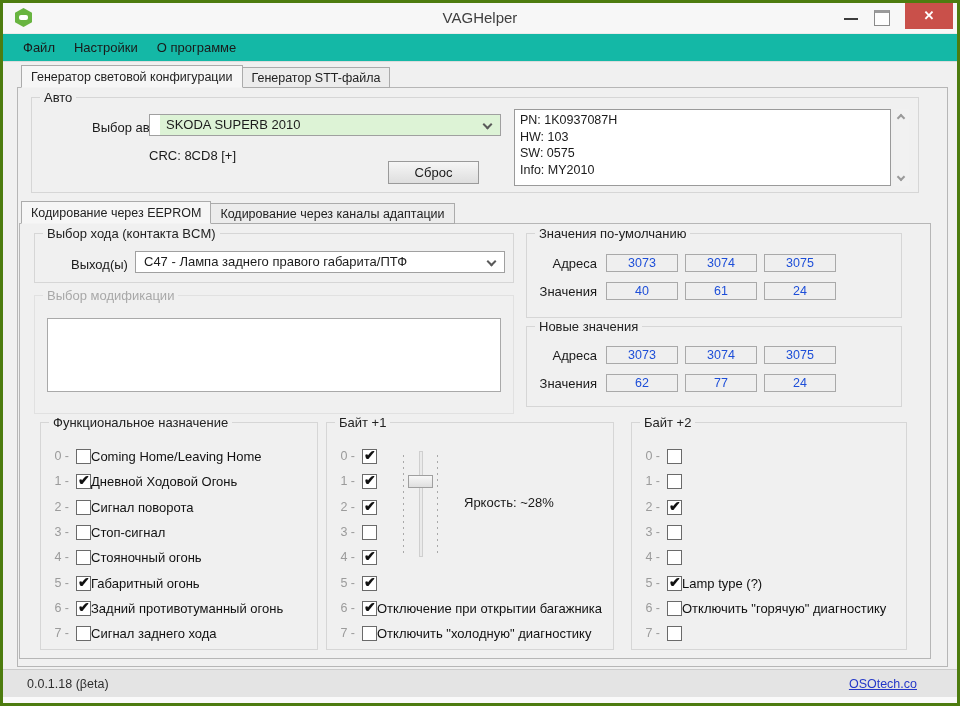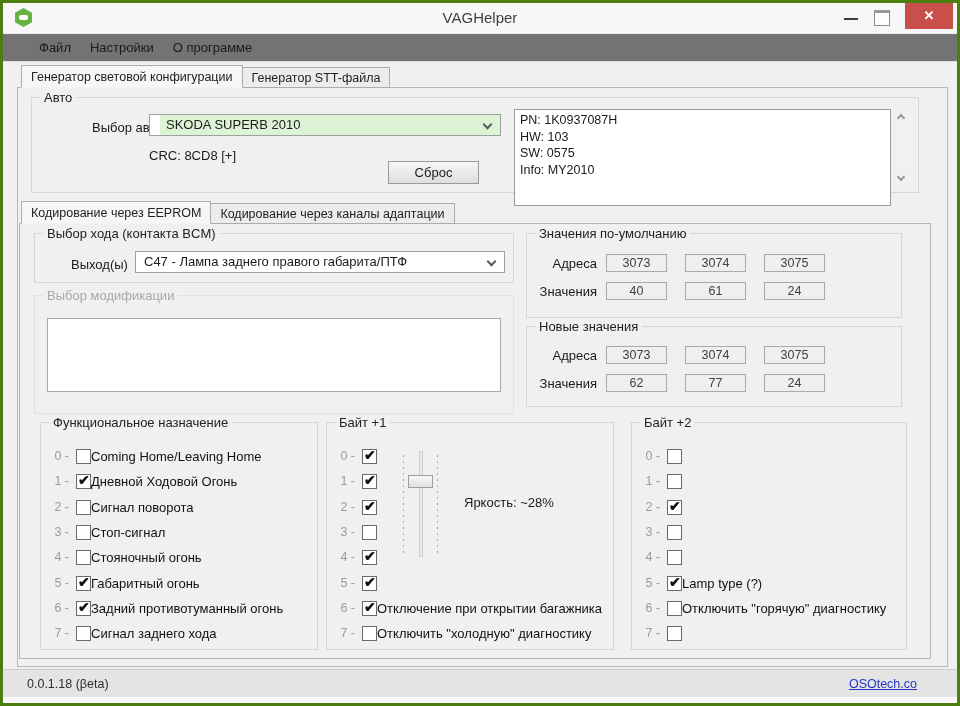--- a/index.html
+++ b/index.html
@@ -16,23 +16,23 @@
   .app-icon::after{content:"";position:absolute;left:4px;top:7px;width:9px;height:5px;background:#fff;border-radius:2px;}
   .win-title{position:absolute;left:0;top:6px;width:100%;text-align:center;font-size:15px;color:#3f3f3f;}
   .btn-min{position:absolute;left:836px;top:4px;width:24px;height:20px;}
   .btn-min::after{content:"";position:absolute;left:5px;top:11px;width:14px;height:2px;background:#3c3c3c;}
   .btn-max{position:absolute;left:866px;top:4px;width:24px;height:20px;}
   .btn-max::after{content:"";position:absolute;left:5px;top:3px;width:14px;height:12px;
     border:1px solid #8a8a8a;border-top:3px solid #9a9a9a;background:#fdfdfd;}
   .btn-close{position:absolute;left:902px;top:0;width:48px;height:26px;background:#c9504a;
     color:#fff;font-weight:bold;font-size:13px;text-align:center;line-height:26px;}
   
-  .menubar{position:absolute;left:0;top:30px;width:100%;height:29px;background:#737373;
+  .menubar{position:absolute;left:0;top:30px;width:100%;height:29px;background:#14b8a6;
     border-top:1px solid #ebebeb;border-bottom:1px solid #dcdcdc;display:flex;align-items:center;
-    padding-left:36px;gap:19px;font-size:13px;color:#1a1a1a;}
+    padding-left:20px;gap:19px;font-size:13px;color:#1a1a1a;}
   .menu-item{cursor:default;}
   
   .tabs{position:absolute;display:flex;align-items:flex-end;z-index:3;}
   .tab{border:1px solid #ababab;background:#ececec;color:#222;font-size:12.5px;
     padding:3px 9px;height:21px;margin-right:-1px;white-space:nowrap;}
   .tab.active{background:#f6f6f6;height:23px;padding-top:4px;border-bottom:1px solid #f3f3f3;position:relative;z-index:4;}
   .page{position:absolute;border:1px solid #b6b6b6;background:#f0f0f0;}
   
   .group{position:absolute;border:1px solid #d6d6d6;}
   .gtitle{position:absolute;top:-8px;left:8px;background:#f0f0f0;padding:0 4px;font-size:13px;color:#222;white-space:nowrap;}
@@ -46,22 +46,22 @@
   .chev{position:absolute;right:9px;top:6px;width:7px;height:7px;
     border-left:2px solid #5a5a5a;border-bottom:2px solid #5a5a5a;transform:rotate(-45deg);}
   .btn{position:absolute;background:linear-gradient(#f6f6f6,#dedede);border:1px solid #9a9a9a;
     text-align:center;font-size:13px;color:#1a1a1a;}
   .infobox{position:absolute;background:#fff;border:1px solid #9a9a9a;padding:2px 5px;
     font-size:12.5px;line-height:16.5px;white-space:pre-line;color:#1a1a1a;}
   .vscroll{position:absolute;background:#f1f1f1;}
   .schev{position:absolute;left:4px;width:6px;height:6px;border-left:2px solid #9a9a9a;border-bottom:2px solid #9a9a9a;}
   .schev.up{top:6px;transform:rotate(135deg);}
   .schev.down{bottom:6px;transform:rotate(-45deg);}
-  .valbox{position:absolute;width:61px;height:18px;background:#efefef;border:1px solid #a9a9a9;
-    text-align:center;font-size:12.5px;line-height:16px;color:#404040;}
+  .valbox{position:absolute;width:72px;height:18px;background:#efefef;border:1px solid #a9a9a9;
+    text-align:center;font-size:12.5px;line-height:16px;color:#1d4ed8;}
   .vallabel{position:absolute;width:70px;text-align:right;font-size:13px;color:#1a1a1a;}
   .listbox{position:absolute;background:#fff;border:1px solid #a9a9a9;}
   
   .chk-row{position:absolute;left:8px;height:18px;display:flex;align-items:center;white-space:nowrap;}
   .bit{width:20px;text-align:right;color:#9b9b9b;font-size:12.5px;margin-right:7px;flex:none;}
   .cb{width:15px;height:15px;background:#fff;border:1px solid #6a6a6a;position:relative;flex:none;}
   .cb.checked::after{content:"✔";position:absolute;left:1px;top:-3px;font-size:14px;font-weight:bold;color:#111;}
   .lbl{margin-left:0;font-size:13px;color:#111;}
   
   .tickcol{position:absolute;width:1px;background:repeating-linear-gradient(#a9a9a9 0 2px,transparent 2px 6px);}
@@ -101,21 +101,21 @@
 
   <div class="group" style="left:28px;top:94px;width:888px;height:96px;">
     <span class="gtitle">Авто</span>
     <span class="flabel" style="left:60px;top:22px;">Выбор авто</span>
     <div class="combo green" style="left:117px;top:16px;width:352px;">
       <span>SKODA SUPERB 2010</span>
       <span class="chev"></span>
     </div>
     <span class="flabel" style="left:117px;top:50px;">CRC: 8CD8 [+]</span>
     <div class="btn" style="left:356px;top:63px;width:91px;height:23px;line-height:21px;">Сброс</div>
-    <div class="infobox" style="left:482px;top:11px;width:377px;height:97px;">PN: 1K0937087H
+    <div class="infobox" style="left:482px;top:11px;width:377px;height:77px;">PN: 1K0937087H
 HW: 103
 SW: 0575
 Info: MY2010</div>
     <div class="vscroll" style="left:862px;top:11px;width:15px;height:77px;">
       <span class="schev up"></span>
       <span class="schev down"></span>
     </div>
   </div>
 
   <div class="tabs" style="left:18px;top:198px;">

